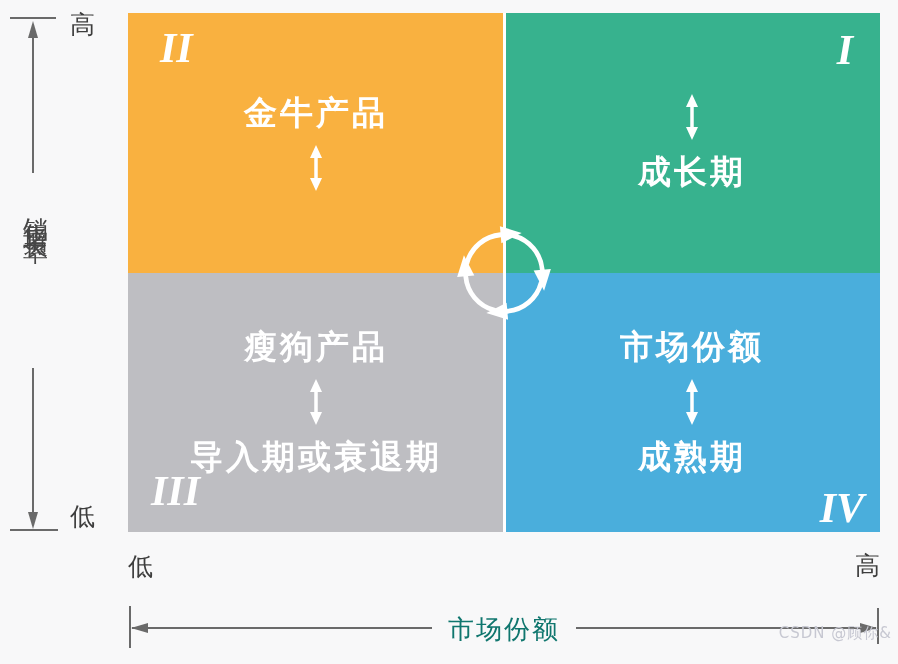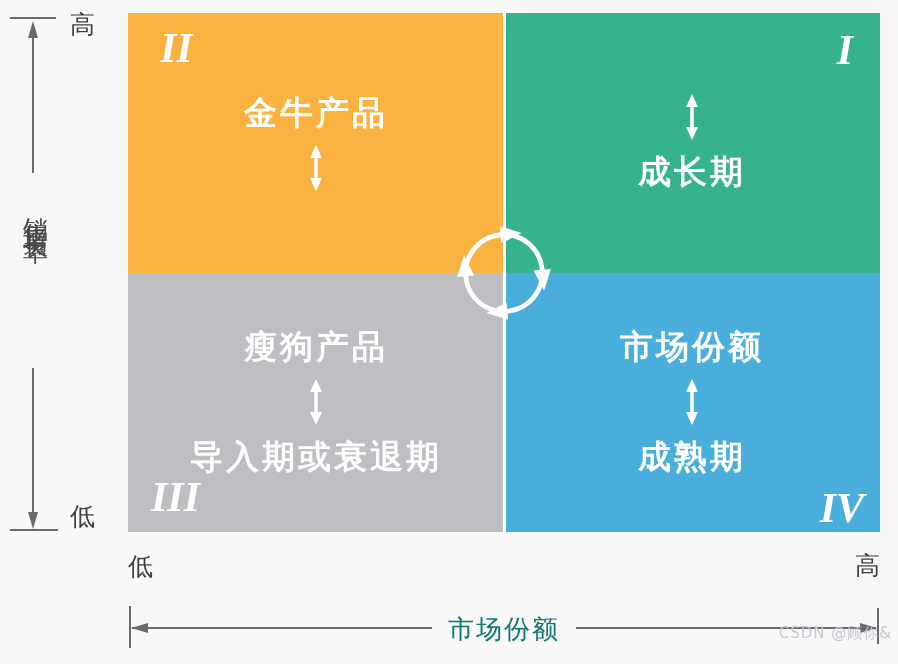--- a/index.html
+++ b/index.html
@@ -36,21 +36,21 @@
     position: absolute;
     font-family: "Liberation Serif", "DejaVu Serif", serif;
     font-style: italic;
     font-weight: 700;
     font-size: 42px;
     line-height: 1;
     color: #ffffff;
   }
   .q-numeral.tl { left: 32px; top: 14px; }
   .q-numeral.tr { right: 27px; top: 16px; }
-  .q-numeral.bl { left: 23px; bottom: 14px; }
+  .q-numeral.bl { left: 23px; bottom: 20px; }
   .q-numeral.br { right: 16px; bottom: 3px; }
   .q-text {
     color: #ffffff;
     font-size: 33px;
     font-weight: 700;
     letter-spacing: 3px;
     line-height: 1.15;
     white-space: nowrap;
     text-align: center;
   }

